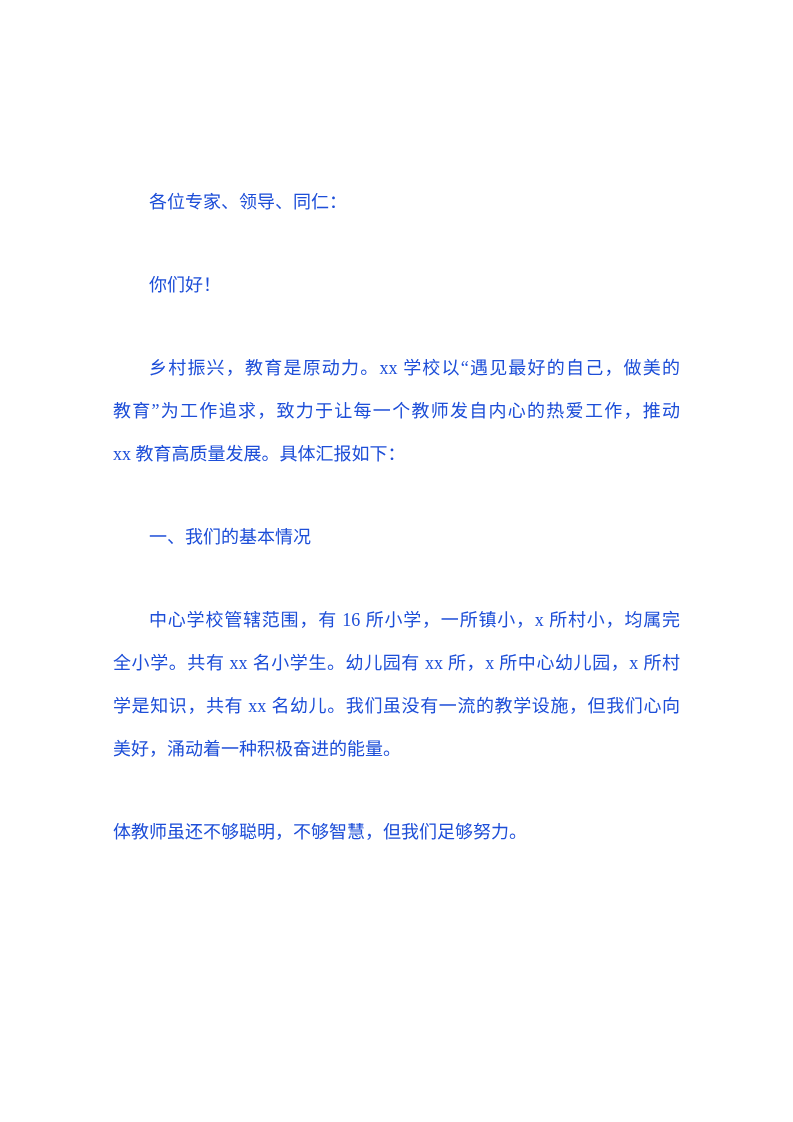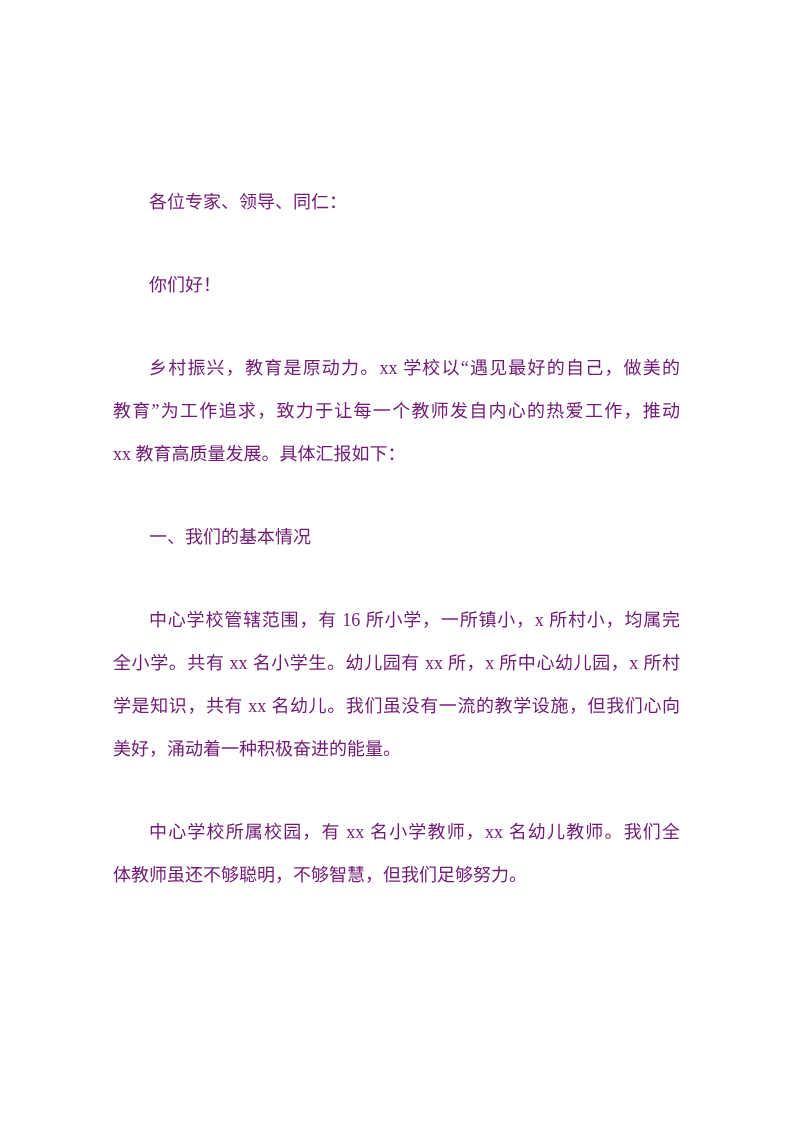--- a/index.html
+++ b/index.html
@@ -12,21 +12,21 @@
     height: 1122px;
     position: relative;
     overflow: hidden;
     font-family: "Liberation Serif", "DejaVu Serif", serif;
   }
   main.doc-page {
     position: absolute;
     left: 113px;
     top: 181px;
     width: 567px;
-    color: #701a75;
+    color: #1d4ed8;
     font-size: 18px;
     line-height: 43px;
   }
   p.para {
     margin: 0 0 40px 0;
     padding: 0;
   }
   p.para:last-child {
     margin-bottom: 0;
   }
@@ -60,16 +60,15 @@
     <p class="para heading">
       <span class="line first last">一、我们的基本情况</span>
     </p>
     <p class="para body">
       <span class="line first">中心学校管辖范围，有 16 所小学，一所镇小，x 所村小，均属完</span>
       <span class="line">全小学。共有 xx 名小学生。幼儿园有 xx 所，x 所中心幼儿园，x 所村</span>
       <span class="line">学是知识，共有 xx 名幼儿。我们虽没有一流的教学设施，但我们心向</span>
       <span class="line last">美好，涌动着一种积极奋进的能量。</span>
     </p>
     <p class="para body">
-      <span class="line first">中心学校所属校园，有 xx 名小学教师，xx 名幼儿教师。我们全</span>
       <span class="line last">体教师虽还不够聪明，不够智慧，但我们足够努力。</span>
     </p>
   </main>
 
 </body></html>

